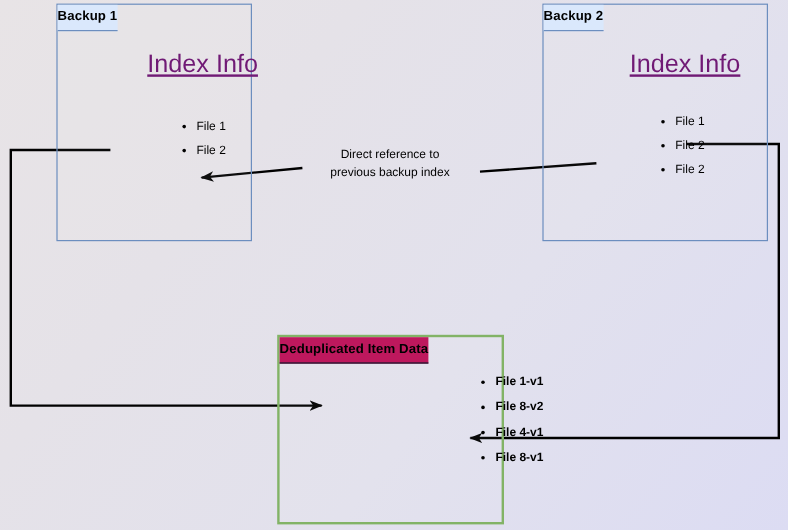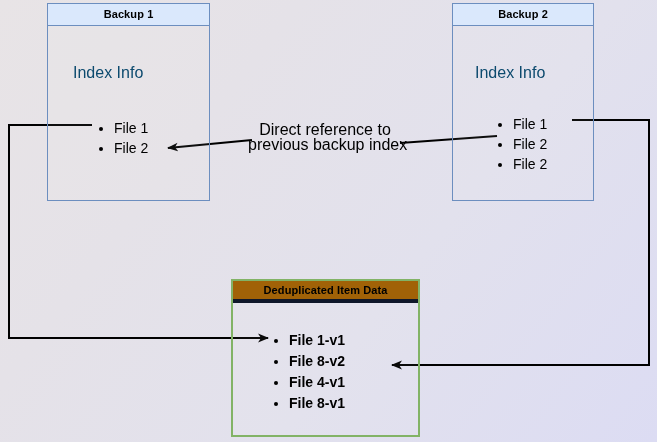--- a/index.html
+++ b/index.html
@@ -26,21 +26,20 @@
     width: 657px;
     height: 442px;
     pointer-events: none;
   }
 
   
   .node {
     position: absolute;
     box-sizing: border-box;
     display: flex;
-    flex-direction: column;
     justify-content: flex-end;
   }
   .node .nhead {
     box-sizing: border-box;
     text-align: center;
     font-size: 11px;
     font-weight: bold;
     color: #000000;
     line-height: 1;
     display: flex;
@@ -68,48 +67,49 @@
     background: rgba(255,255,255,0.02);
   }
 
   
   .node.green {
     border: 2px solid #82b366;
     background: rgba(255,255,255,0.04);
   }
   .node.green .nhead {
     height: 22px;
-    background: #a16207;
-    border-bottom: 4px solid #0f172a;
+    background: #be185d;
+    border-bottom: 1px solid #0f172a;
   }
 
   
   .index-info {
     position: absolute;
-    font-size: 16px;
-    color: #0c4a6e;
+    font-size: 21px;
+    color: #701a75;
     white-space: nowrap;
+    text-decoration: underline;
   }
   .bullets {
     position: absolute;
     margin: 0;
     padding: 0 0 0 18px;
     list-style: disc;
-    font-size: 14px;
+    font-size: 10px;
     color: #000;
   }
   .bullets li {
     line-height: 20px;
     white-space: nowrap;
   }
   .bullets.tight li { line-height: 21px; font-weight: bold; }
 
   .edge-label {
     position: absolute;
-    font-size: 16px;
+    font-size: 10px;
     color: #000;
     text-align: center;
     line-height: 15px;
     white-space: nowrap;
   }
 </style>
 </head>
 <body>
 
 <div id="canvas">
@@ -139,21 +139,21 @@
     <div class="nhead">Backup 1</div>
     <div class="nbody">
       <div class="index-info" style="left:25px; top:38px;">Index Info</div>
       <ul class="bullets" style="left:48px; top:92px;">
         <li>File 1</li>
         <li>File 2</li>
       </ul>
     </div>
   </div>
 
-  <div class="node blue" style="left:452px; top:3px; width:142px; height:198px;">
+  <div class="node blue" style="left:452px; top:3px; width:188px; height:198px;">
     <div class="nhead">Backup 2</div>
     <div class="nbody">
       <div class="index-info" style="left:22px; top:38px;">Index Info</div>
       <ul class="bullets" style="left:42px; top:88px;">
         <li>File 1</li>
         <li>File 2</li>
         <li>File 2</li>
       </ul>
     </div>
   </div>

